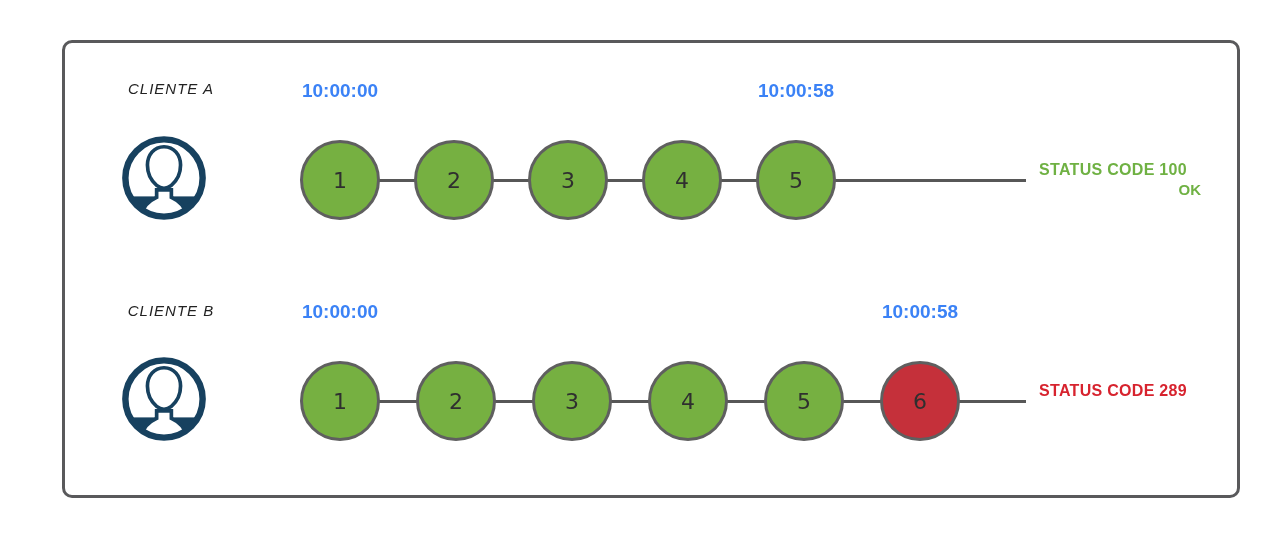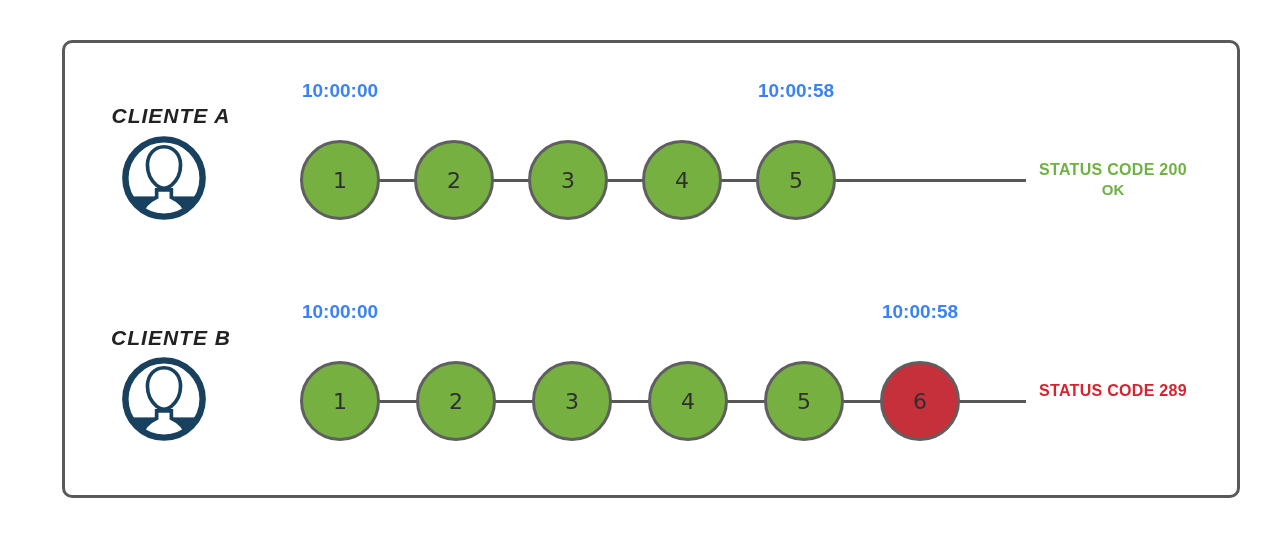--- a/index.html
+++ b/index.html
@@ -7,42 +7,42 @@
     position:relative;width:1280px;height:540px;background:#ffffff;
     font-family:"Liberation Sans","DejaVu Sans",sans-serif;overflow:hidden;
   }
   .frame{
     position:absolute;left:62px;top:40px;width:1172px;height:452px;
     border:3px solid #59595b;border-radius:10px;background:transparent;
   }
   .client-row{position:absolute;left:0;top:0;width:100%;height:100%;}
   .client-label{
     position:absolute;left:86px;width:170px;text-align:center;
-    font-size:21px;font-weight:bold;font-style:italic;letter-spacing:1px;
-    color:#222222;white-space:nowrap;margin-top:24px;
+    font-size:15px;font-weight:normal;font-style:italic;letter-spacing:1px;
+    color:#222222;white-space:nowrap;
   }
   .avatar{position:absolute;left:118px;width:92px;height:92px;}
   .avatar svg{display:block;width:100%;height:100%;}
   .timestamp{
     position:absolute;width:130px;text-align:center;
     font-size:19px;font-weight:bold;color:#3b82f6;white-space:nowrap;
   }
   .connector{position:absolute;height:3px;background:#575757;z-index:1;}
   .request-circle{
     position:absolute;width:80px;height:80px;border-radius:50%;
     border:3px solid #5f5f5f;box-sizing:border-box;z-index:2;
     display:flex;align-items:center;justify-content:center;
     font-size:22px;color:#2f2f2f;font-family:"DejaVu Sans",sans-serif;
   }
   .status-block{
     position:absolute;width:176px;text-align:center;font-weight:bold;
     line-height:20px;white-space:nowrap;z-index:3;
   }
   .status-line1{font-size:16px;letter-spacing:0.3px;}
-  .status-line2{font-size:15px;}
+  .status-line2{font-size:15px;text-align:right;}
 </style>
 </head>
 <body>
 
 <div class="scene">
   <div class="frame" id="frame" style="border-color: rgb(89, 89, 91);"></div>
   <div id="rows-root">
       <div class="client-row">
         <div class="client-label" style="top: 80px;">CLIENTE A</div>
         <div class="avatar" style="top: 132px;">
@@ -63,21 +63,21 @@
         </div>
         <div class="timestamp" style="left: 275px; top: 80px;">10:00:00</div>
         <div class="timestamp" style="left: 731px; top: 80px;">10:00:58</div>
         <div class="connector" style="left: 340px; width: 686px; top: 179px; background: rgb(87, 87, 87);"></div>
         <div class="request-circle" style="left: 300px; top: 140px; background: rgb(118, 176, 65); border-color: rgb(95, 95, 95);">1</div>
         <div class="request-circle" style="left: 414px; top: 140px; background: rgb(118, 176, 65); border-color: rgb(95, 95, 95);">2</div>
         <div class="request-circle" style="left: 528px; top: 140px; background: rgb(118, 176, 65); border-color: rgb(95, 95, 95);">3</div>
         <div class="request-circle" style="left: 642px; top: 140px; background: rgb(118, 176, 65); border-color: rgb(95, 95, 95);">4</div>
         <div class="request-circle" style="left: 756px; top: 140px; background: rgb(118, 176, 65); border-color: rgb(95, 95, 95);">5</div>
         <div class="status-block" style="left: 1025px; top: 160px; color: rgb(111, 177, 67);">
-          <div class="status-line1">STATUS CODE 200</div>
+          <div class="status-line1">STATUS CODE 100</div>
           <div class="status-line2">OK</div>
         </div>
       </div>
       <div class="client-row">
         <div class="client-label" style="top: 302px;">CLIENTE B</div>
         <div class="avatar" style="top: 353px;">
           <svg viewBox="0 0 100 100">
             <defs>
               <clipPath id="avclip1">
                 <circle cx="50" cy="50" r="42"></circle>

